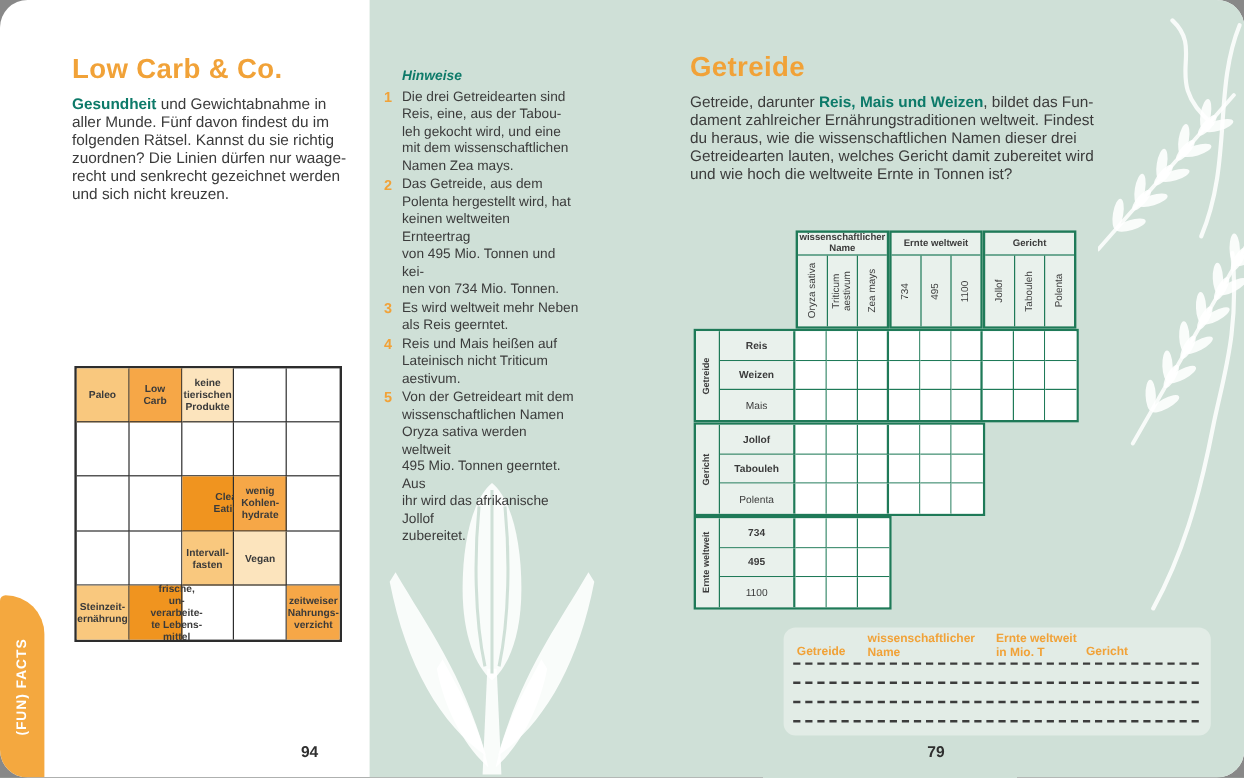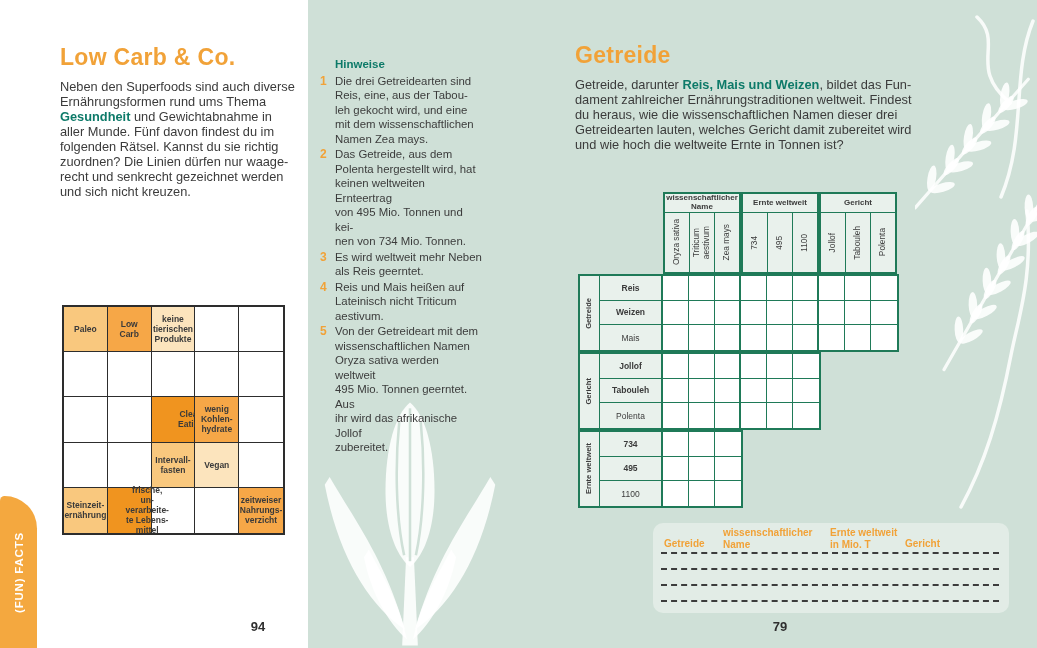--- a/index.html
+++ b/index.html
@@ -3,21 +3,21 @@
 <meta charset="utf-8">
 <style>
   :root{
     --orange:#f1a238; --teal:#0d7a69; --green:#cfe0d7; --panel:#e2ece6;
     --gborder:#1f7a58; --gfill:#e9f1ec; --ink:#3b3b3b;
     --cell-light:#f9c87e; --cell-medium:#f6a747; --cell-cream:#fce4bd; --cell-dark:#f0941f;
     --tab:#f4a83f; --dark-line:#2d2d2d;
   }
   html,body{margin:0;padding:0;background:#888;}
   .spread{position:relative;width:1037px;height:648px;background:#ffffff;overflow:hidden;
-    font-family:"Liberation Sans",sans-serif;color:var(--ink);margin:0 auto;}
+    font-family:"Liberation Sans",sans-serif;color:var(--ink);margin:0 auto;border-radius:23px;}
   .green-bg{position:absolute;left:308px;top:0;width:729px;height:648px;background:var(--green);}
   .abs{position:absolute;}
   
   .lp-title{left:60px;top:44px;font-size:23px;font-weight:bold;color:var(--orange);letter-spacing:.3px;}
   .intro{font-size:12.8px;line-height:1.17;white-space:pre-line;color:var(--ink);margin:0;}
   .lp-intro{left:60px;top:80px;width:262px;}
   .hl{color:var(--teal);font-weight:bold;}
   .lc-grid{left:62px;top:305px;display:grid;grid-template-columns:repeat(5,43.8px);
     grid-template-rows:repeat(5,45.2px);border:2px solid var(--dark-line);background:#fff;}
   .lc-cell{display:flex;align-items:center;justify-content:center;text-align:center;
@@ -27,21 +27,21 @@
   .shade-light{background:var(--cell-light);} .shade-medium{background:var(--cell-medium);}
   .shade-cream{background:var(--cell-cream);} .shade-dark{background:var(--cell-dark);padding-left:36px;}
   .pnum{font-size:13px;font-weight:bold;color:#2f2f2f;width:40px;text-align:center;}
   .p94{left:238px;top:619px;} .p95{left:760px;top:619px;}
   .tab{left:0;top:496px;width:37px;height:152px;background:var(--tab);
     border-radius:6px 42px 0 0;display:flex;align-items:center;justify-content:center;}
   .tab-text{writing-mode:vertical-rl;transform:rotate(180deg);color:#fff;font-weight:bold;
     font-size:11.5px;letter-spacing:.8px;}
   
   .hints{left:320px;top:58px;width:162px;}
-  .hints-title{margin-left:15px;color:var(--teal);font-weight:bold;font-size:11.5px;margin-bottom:4px;}
+  .hints-title{margin-left:15px;color:var(--teal);font-weight:bold;font-size:11.5px;margin-bottom:4px;font-style:italic;}
   .hint-row{display:flex;margin-bottom:1px;}
   .hint-num{width:15px;flex:0 0 15px;color:var(--orange);font-weight:bold;font-size:12px;line-height:1.2;}
   .hint-text{flex:1;font-size:11.4px;line-height:1.27;white-space:pre-line;color:var(--ink);}
   
   .rp-title{left:575px;top:42px;font-size:23px;font-weight:bold;color:var(--orange);letter-spacing:.3px;}
   .rp-intro{left:575px;top:78px;width:400px;}
   
   .lg-colgroup{position:absolute;border:2px solid var(--gborder);background:var(--gfill);
     box-sizing:border-box;display:flex;flex-direction:column;}
   .lg-gtitle{height:18px;border-bottom:1px solid var(--gborder);display:flex;align-items:center;
@@ -128,23 +128,21 @@
         <ellipse cx="75.01398325577952" cy="274.4042006113557" rx="11" ry="3.8" transform="rotate(119.84593194968743 75.01398325577952 274.4042006113557)"></ellipse>
         <ellipse cx="57.928432620085026" cy="290.11631379840946" rx="13" ry="4.3" transform="rotate(87.84593194968743 57.928432620085026 290.11631379840946)"></ellipse>
         <ellipse cx="70.07156737991497" cy="297.0836862015906" rx="13" ry="4.3" transform="rotate(151.84593194968744 70.07156737991497 297.0836862015906)"></ellipse>
         <ellipse cx="61.01398325577952" cy="298.8042006113557" rx="11" ry="3.8" transform="rotate(119.84593194968743 61.01398325577952 298.8042006113557)"></ellipse>
         <ellipse cx="43.928432620085026" cy="314.51631379840944" rx="13" ry="4.3" transform="rotate(87.84593194968743 43.928432620085026 314.51631379840944)"></ellipse>
         <ellipse cx="56.071567379914974" cy="321.48368620159056" rx="13" ry="4.3" transform="rotate(151.84593194968744 56.071567379914974 321.48368620159056)"></ellipse>
       </g>
     </svg>
 
   <div class="abs lp-title">Low Carb &amp; Co.</div>
-  <p class="abs intro lp-intro"><span>Neben den Superfoods sind auch diverse
-Ernährungsformen rund ums Thema
-</span><span class="hl">Gesundheit</span><span> und Gewichtabnahme in
+  <p class="abs intro lp-intro"><span class="hl">Gesundheit</span><span> und Gewichtabnahme in
 aller Munde. Fünf davon findest du im
 folgenden Rätsel. Kannst du sie richtig
 zuordnen? Die Linien dürfen nur waage-
 recht und senkrecht gezeichnet werden
 und sich nicht kreuzen.</span></p>
   <div class="abs lc-grid" id="lc-grid">
       <div class="lc-cell br bb shade-light">Paleo</div>
       <div class="lc-cell br bb shade-medium">Low
 Carb</div>
       <div class="lc-cell br bb shade-cream">keine

